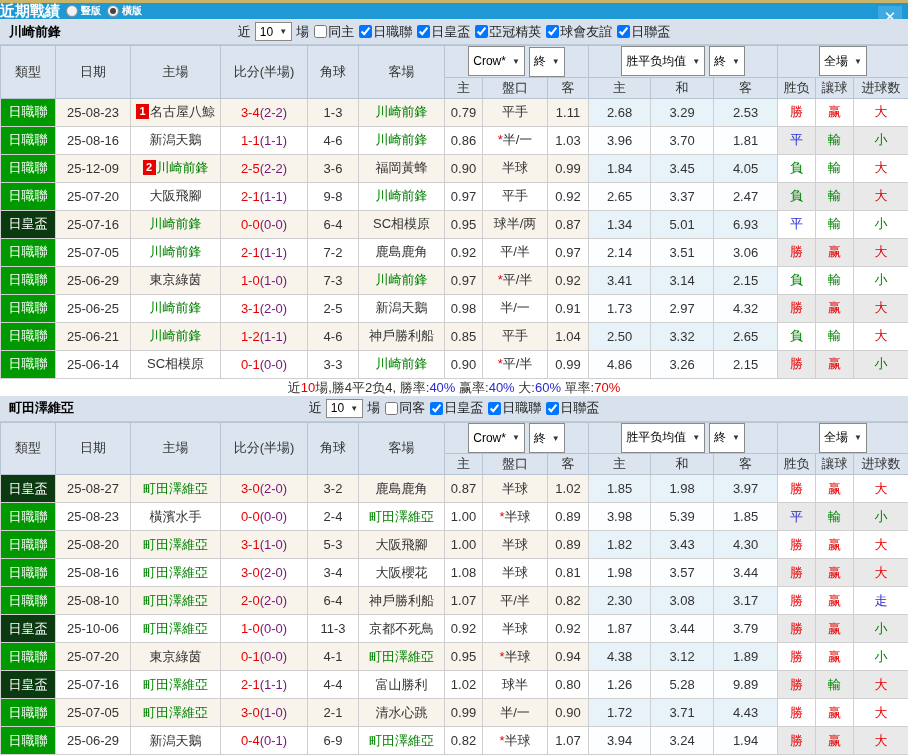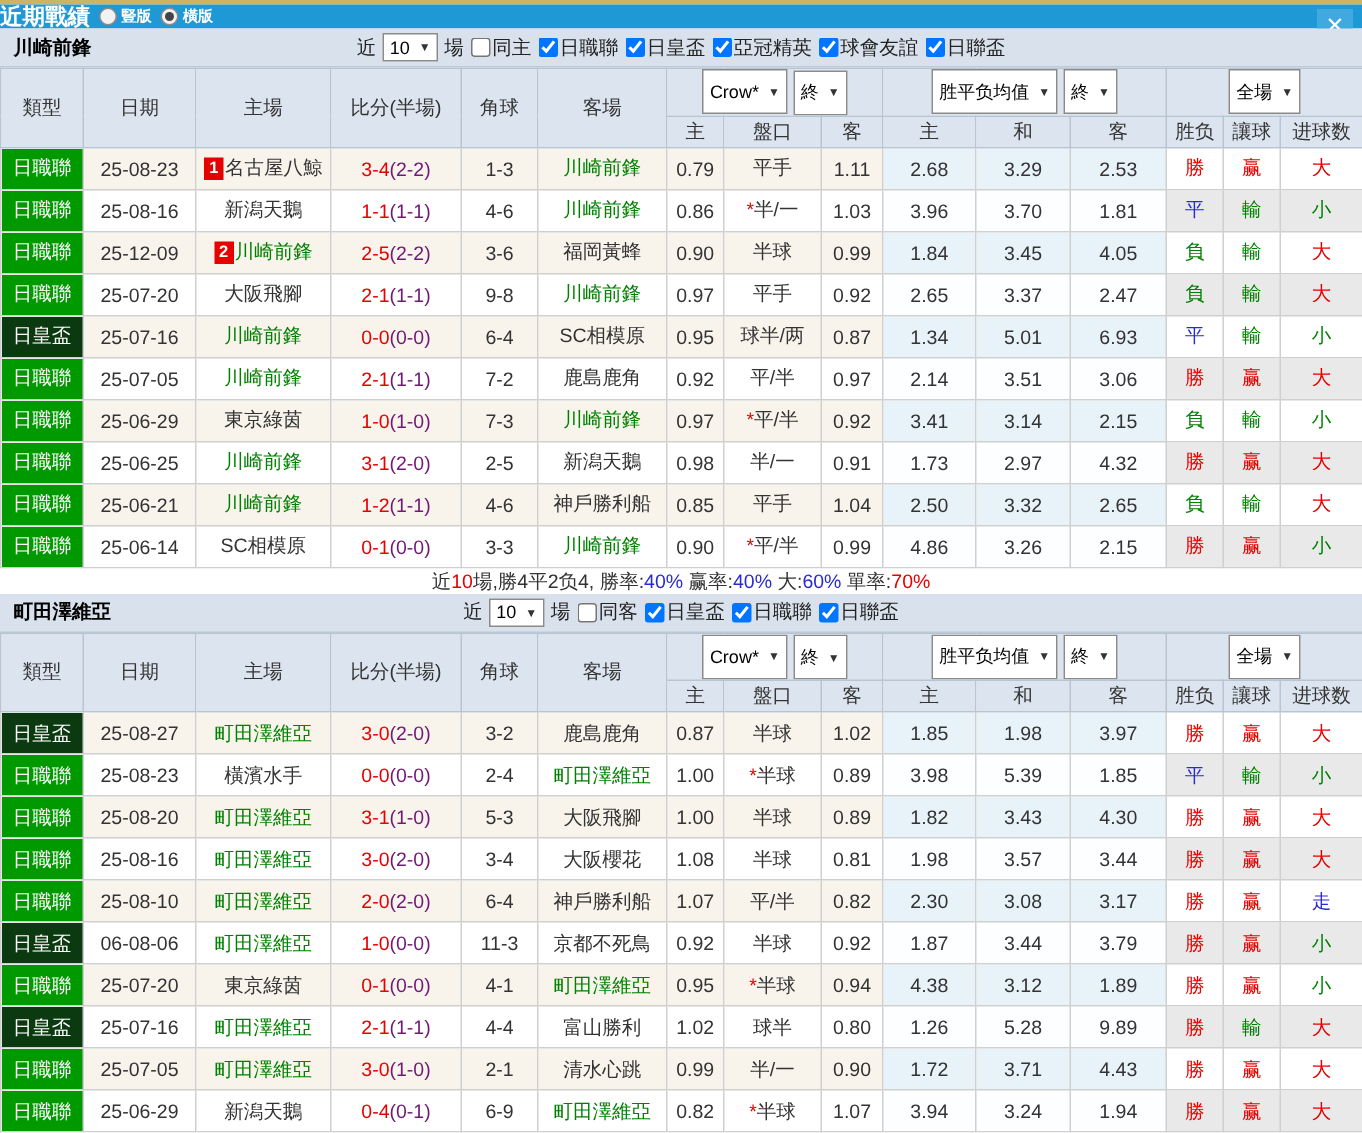--- a/index.html
+++ b/index.html
@@ -501,21 +501,21 @@
           <td>0.82</td>
           <td class="avg">2.30</td>
           <td class="avg">3.08</td>
           <td class="avg">3.17</td>
           <td class="res"><span class="c-r">勝</span></td>
           <td class="res"><span class="c-r">赢</span></td>
           <td class="res"><span class="c-b">走</span></td>
         </tr>
         <tr class="even">
           <td class="type-dark">日皇盃</td>
-          <td>06-08-06</td>
+          <td>25-10-06</td>
           <td><span class="self-team">町田澤維亞</span></td>
           <td><span class="score">1-0</span><span class="half">(0-0)</span></td>
           <td>11-3</td>
           <td><span>京都不死鳥</span></td>
           <td>0.92</td>
           <td><span>半球</span></td>
           <td>0.92</td>
           <td class="avg">1.87</td>
           <td class="avg">3.44</td>
           <td class="avg">3.79</td>

